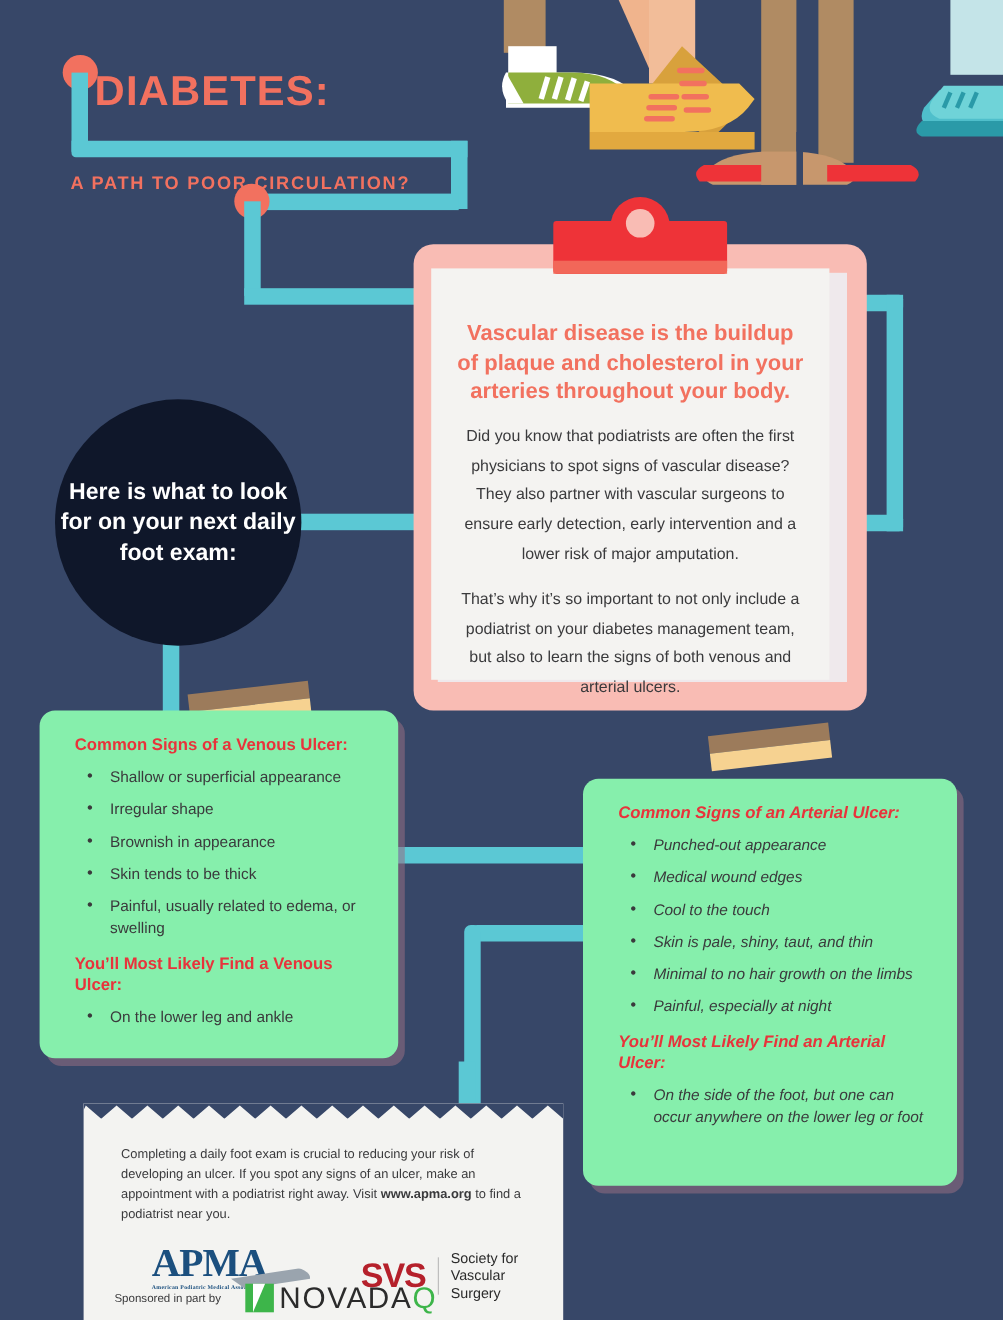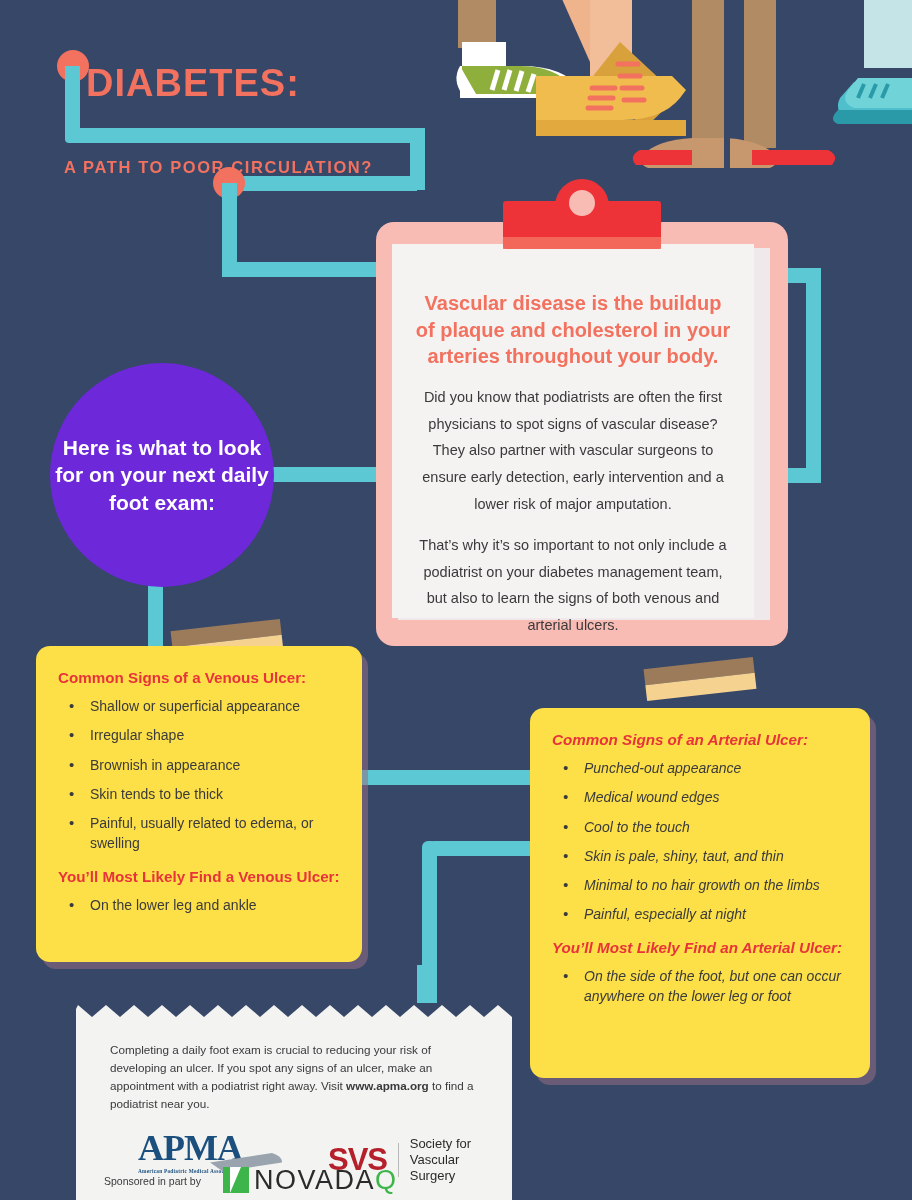--- a/index.html
+++ b/index.html
@@ -63,33 +63,33 @@
   .clip-head {
     color: #F2715F; font-size: 20px; font-weight: bold; line-height: 1.33;
   }
   .clip-p {
     color: #3A3A3C; font-size: 14.5px; line-height: 1.85; margin-top: 14px;
   }
 
   
   .circle {
     position: absolute; left: 50px; top: 363px; width: 224px; height: 224px;
-    background: #6d28d9; border-radius: 50%;
+    background: #0f172a; border-radius: 50%;
     display: flex; align-items: center; justify-content: center;
   }
   .circle span {
     color: #FFFFFF; font-size: 21px; font-weight: bold; line-height: 1.3;
     text-align: center; display: block;
   }
 
   
   .card {
-    position: absolute; background: #fde047; border-radius: 14px;
+    position: absolute; background: #86efac; border-radius: 14px;
     box-shadow: 6px 7px 0 rgba(150,110,130,0.55);
-    padding: 22px 20px 20px 22px;
+    padding: 22px 20px 20px 32px;
   }
   .card-venous   { left: 36px;  top: 646px; width: 326px; height: 316px; }
   .card-arterial { left: 530px; top: 708px; width: 340px; height: 370px; font-style: italic; }
 
   .card h3 {
     color: #E8333B; font-size: 15.2px; font-weight: bold;
     margin-bottom: 9px; line-height: 1.25;
   }
   .card h3.second { margin-top: 13px; }
   .card ul { list-style: none; }

